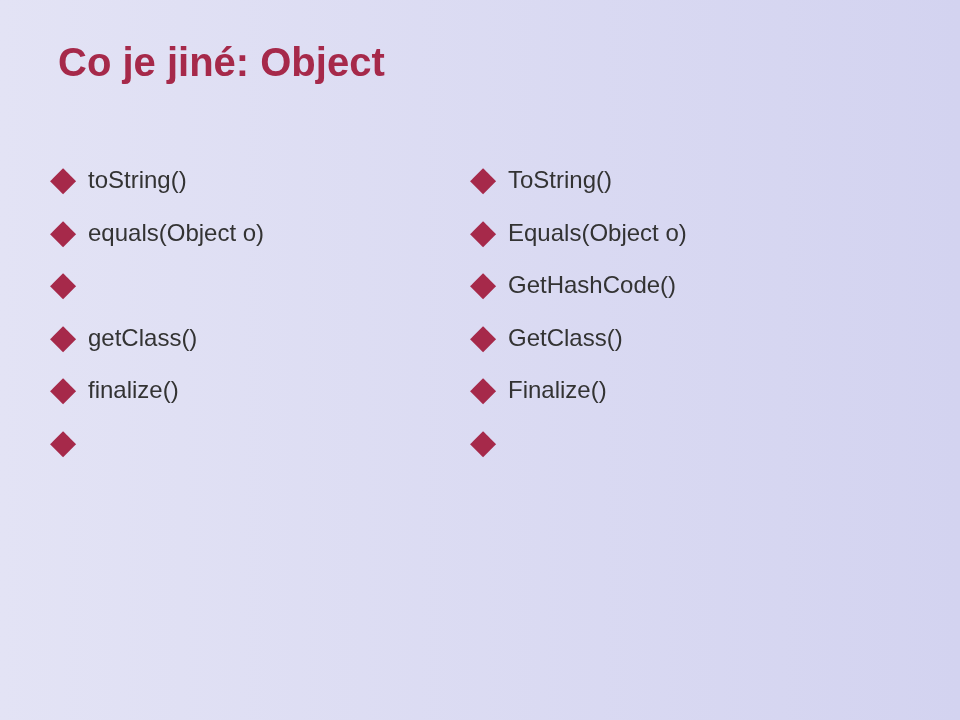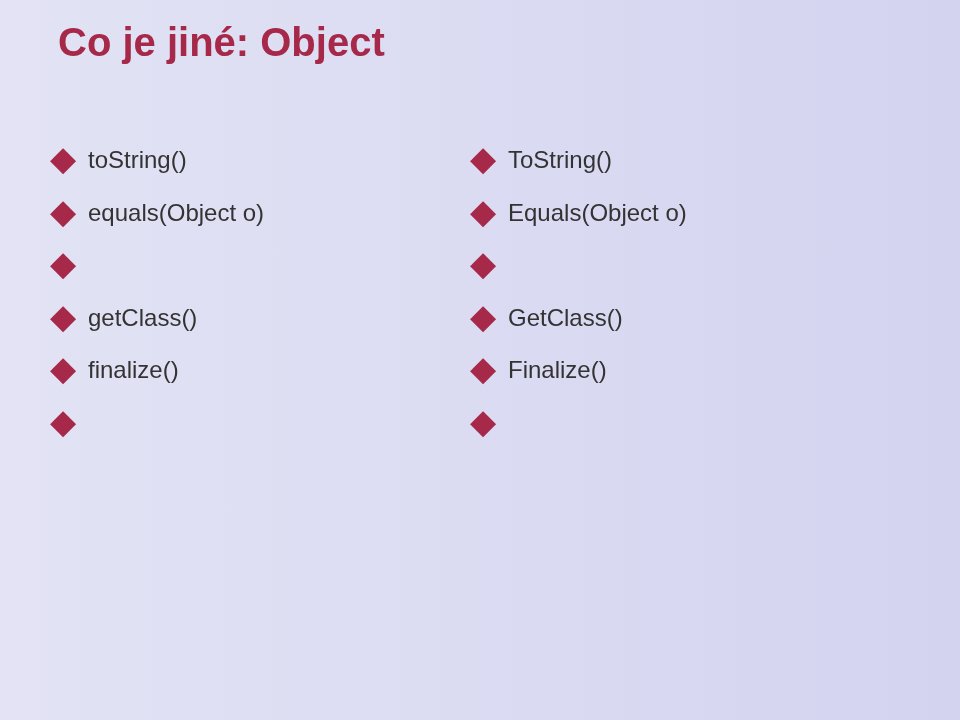--- a/index.html
+++ b/index.html
@@ -10,21 +10,21 @@
     overflow: hidden;
   }
   body {
     background: linear-gradient(to right, #e3e3f5 0%, #d3d3f0 100%);
     font-family: Arial, "Liberation Sans", sans-serif;
   }
   .slide {
     box-sizing: border-box;
     width: 960px;
     height: 720px;
-    padding: 20px 50px 0 50px;
+    padding: 40px 50px 0 50px;
   }
   .title {
     color: #a6294a;
     font-weight: 700;
     font-size: 40px;
     margin-left: 8px;
     margin-bottom: 70px;
   }
   .columns {
     display: flex;
@@ -92,20 +92,21 @@
       <div class="item">
         <span class="bullet">◆</span>
         <span class="label">ToString()</span>
       </div>
       <div class="item">
         <span class="bullet">◆</span>
         <span class="label">Equals(Object o)</span>
       </div>
       <div class="item">
         <span class="bullet">◆</span>
+        <span class="label">GetHashCode()</span>
       </div>
       <div class="item">
         <span class="bullet">◆</span>
         <span class="label">GetClass()</span>
       </div>
       <div class="item">
         <span class="bullet">◆</span>
         <span class="label">Finalize()</span>
       </div>
       <div class="item">

